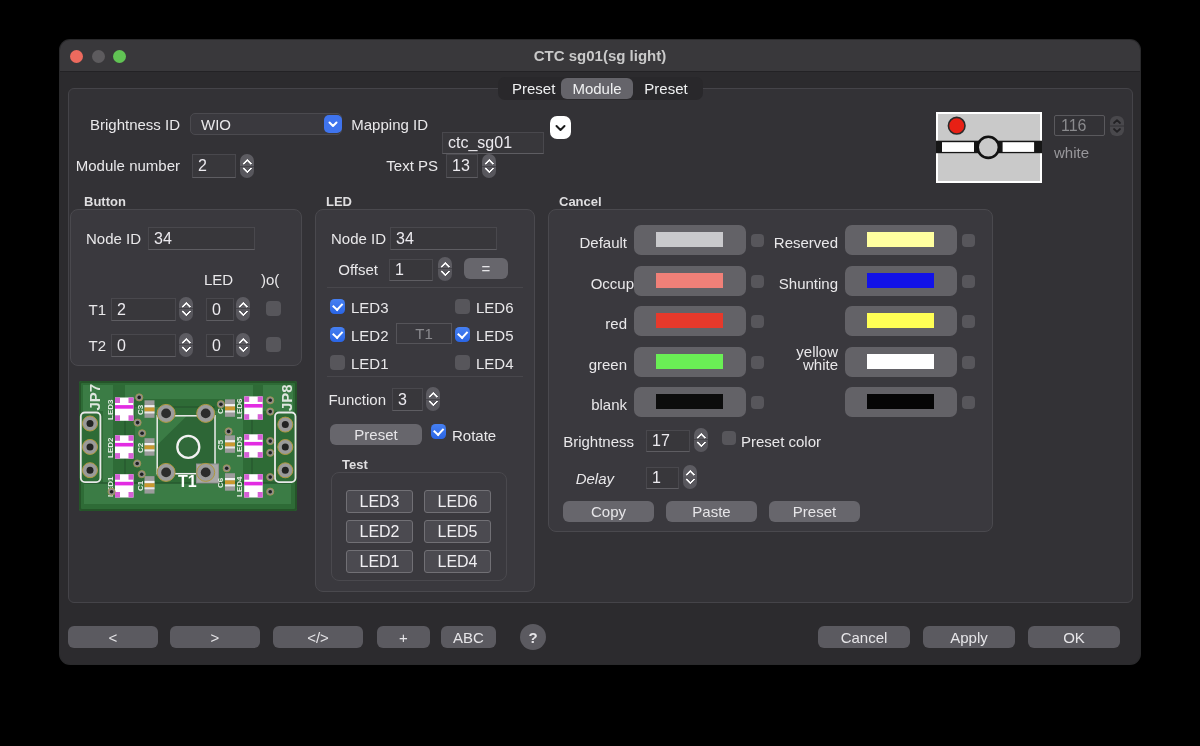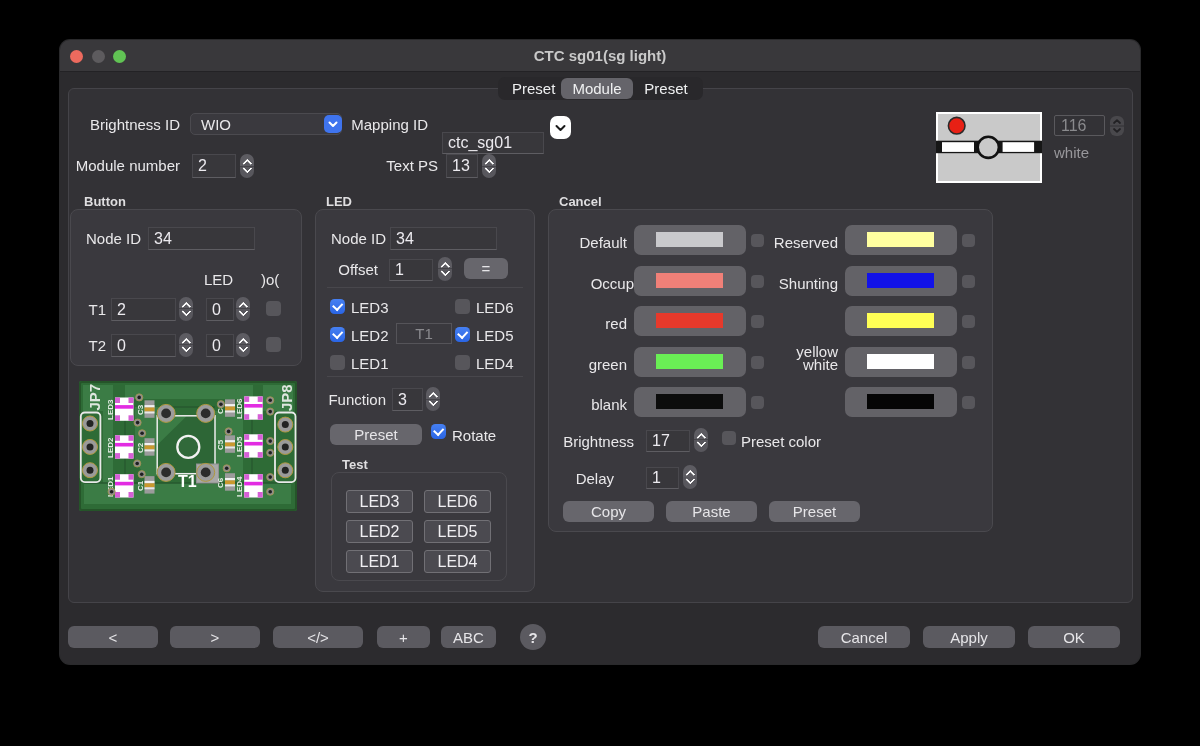--- a/index.html
+++ b/index.html
@@ -407,21 +407,21 @@
   </div>
   <div class="cbs" style="left:751px; top:396px;"></div>
   <div class="well" style="left:845px; top:387px;">
     <div class="sw" style="background:#050505;"></div>
   </div>
   <div class="cbs" style="left:962px; top:396px;"></div>
 
   <div class="lbl lblr" style="left:514px; top:433px; width:120px;">Brightness</div>
   <div class="fld" style="left:646px; top:430px; width:44px; height:22px;">17</div>
   <div class="lbl" style="left:741px; top:433px;">Preset color</div>
-  <div class="lbl lblr" style="left:494px; top:470px; width:120px;">Delay</div>
+  <div class="lbl lblr" style="left:494px; top:470px; width:120px;font-style:italic;">Delay</div>
   <div class="fld" style="left:646px; top:467px; width:33px; height:22px;">1</div>
   <div class="btn btn2" style="left:563px; top:501px; width:91px; height:21px;">Copy</div>
   <div class="btn btn2" style="left:666px; top:501px; width:91px; height:21px;">Paste</div>
   <div class="btn btn2" style="left:769px; top:501px; width:91px; height:21px;">Preset</div>
 
   <div class="btn" style="left:68px; top:626px; width:90px; height:22px;">&lt;</div>
   <div class="btn" style="left:170px; top:626px; width:90px; height:22px;">&gt;</div>
   <div class="btn" style="left:273px; top:626px; width:90px; height:22px;">&lt;/&gt;</div>
   <div class="btn" style="left:377px; top:626px; width:53px; height:22px;">+</div>
   <div class="btn" style="left:441px; top:626px; width:55px; height:22px;">ABC</div>

